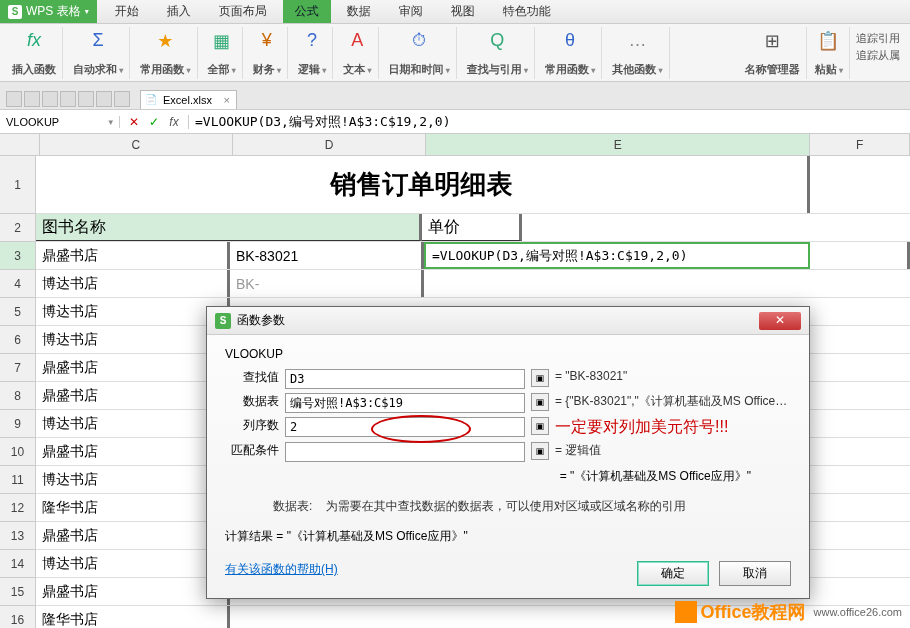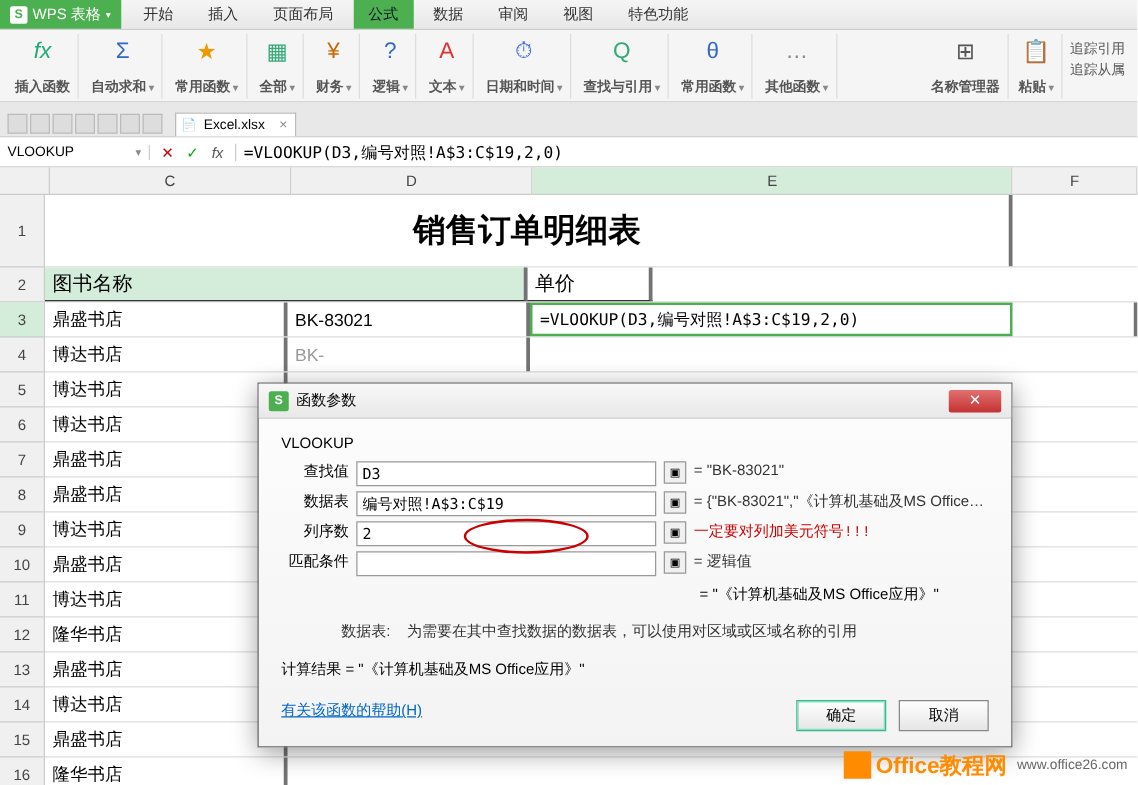--- a/index.html
+++ b/index.html
@@ -56,21 +56,21 @@
     .dlg-title .s-icon { background: #4caf50; color: #fff; width: 16px; height: 16px; display: inline-flex; align-items: center; justify-content: center; font-size: 10px; font-weight: bold; border-radius: 2px; margin-right: 6px; }
     .dlg-close { margin-left: auto; background: linear-gradient(#e27070,#c43232); color: #fff; width: 42px; height: 18px; text-align: center; border-radius: 2px; cursor: pointer; line-height: 16px; }
     .dlg-body { padding: 12px 18px; font-size: 12px; }
     .fn-name { font-weight: normal; margin-bottom: 8px; font-size: 12px; }
     .param-row { display: flex; align-items: flex-start; margin: 4px 0; gap: 6px; }
     .param-label { width: 54px; text-align: right; }
     .param-input { width: 240px; border: 1px solid #999; padding: 2px 4px; font-size: 12px; font-family: Consolas, monospace; background: #fff; }
     .picker { width: 18px; height: 18px; border: 1px solid #999; background: #f0f0f0; cursor: pointer; display: inline-flex; align-items: center; justify-content: center; font-size: 9px; }
     .param-result { color: #333; font-size: 12px; }
     .ellipse-mark { position: absolute; border: 2px solid #c00; border-radius: 50%; width: 100px; height: 28px; left: 164px; top: 80px; pointer-events: none; }
-    .red-note { color: #c00; font-size: 12px; font-family: Liberation Mono, monospace; }
+    .red-note { color: #c00; font-size: 16px; }
     .desc { margin: 12px 0; line-height: 1.6; color: #333; }
     .result-line { margin: 8px 0; }
     .help-link { color: #0066cc; text-decoration: underline; cursor: pointer; }
     .dlg-buttons { display: flex; gap: 10px; justify-content: flex-end; margin-top: 8px; }
     .dlg-btn { min-width: 72px; padding: 3px 14px; border: 1px solid #888; background: linear-gradient(#fefefe,#e6e6e6); cursor: pointer; font-size: 12px; }
     .dlg-btn.primary { border: 1px solid #3b8; box-shadow: 0 0 0 1px #8dc inset; }
     
     .watermark { position: absolute; right: 8px; bottom: 4px; display: flex; align-items: center; gap: 4px; font-size: 18px; font-weight: bold; color: #ff8c00; }
     .watermark .cube { width: 22px; height: 22px; background: #ff8c00; }
     .watermark .url { font-size: 11px; color: #666; font-weight: normal; margin-left: 4px; }

